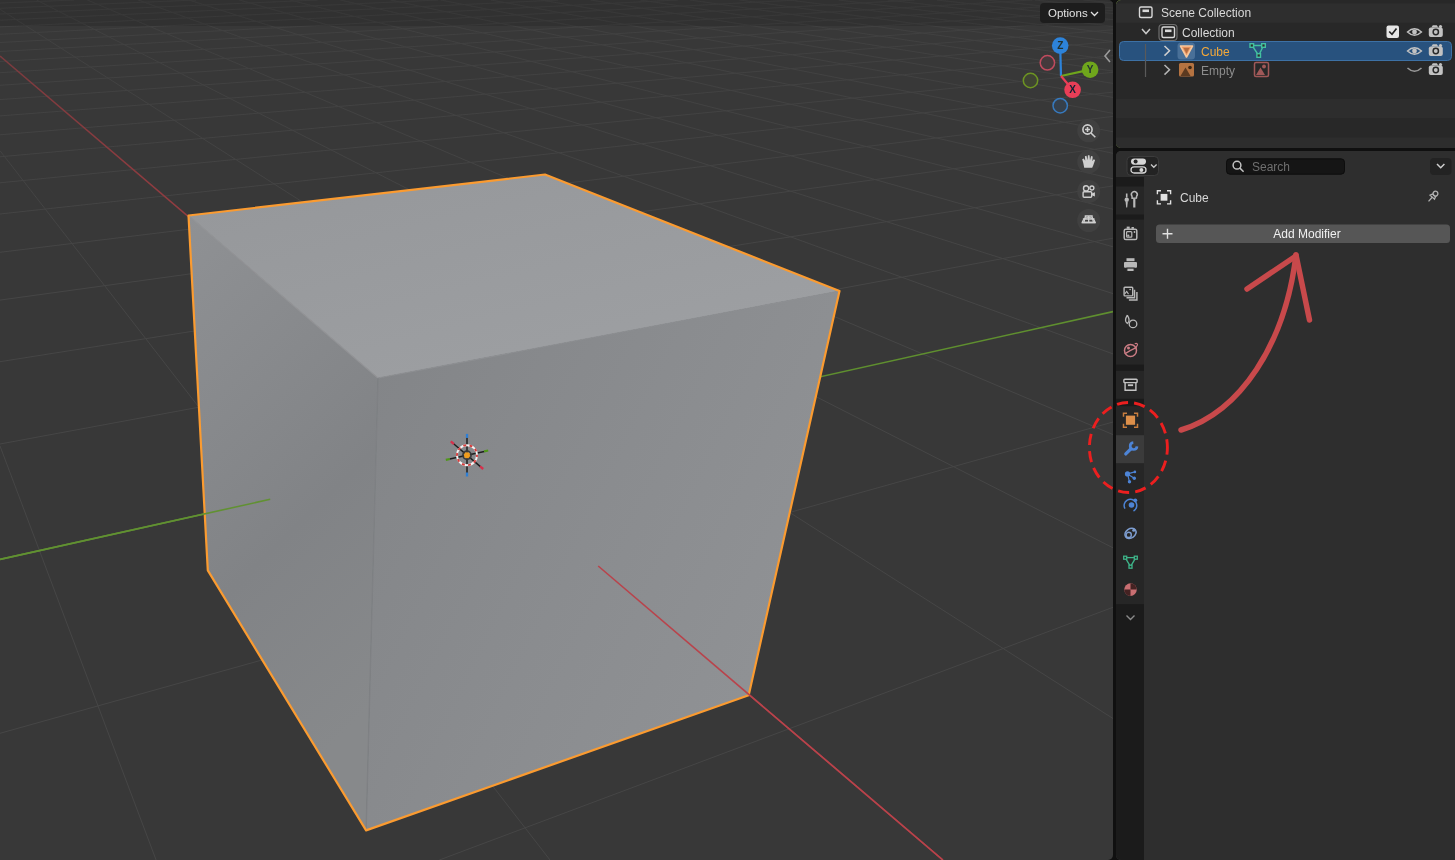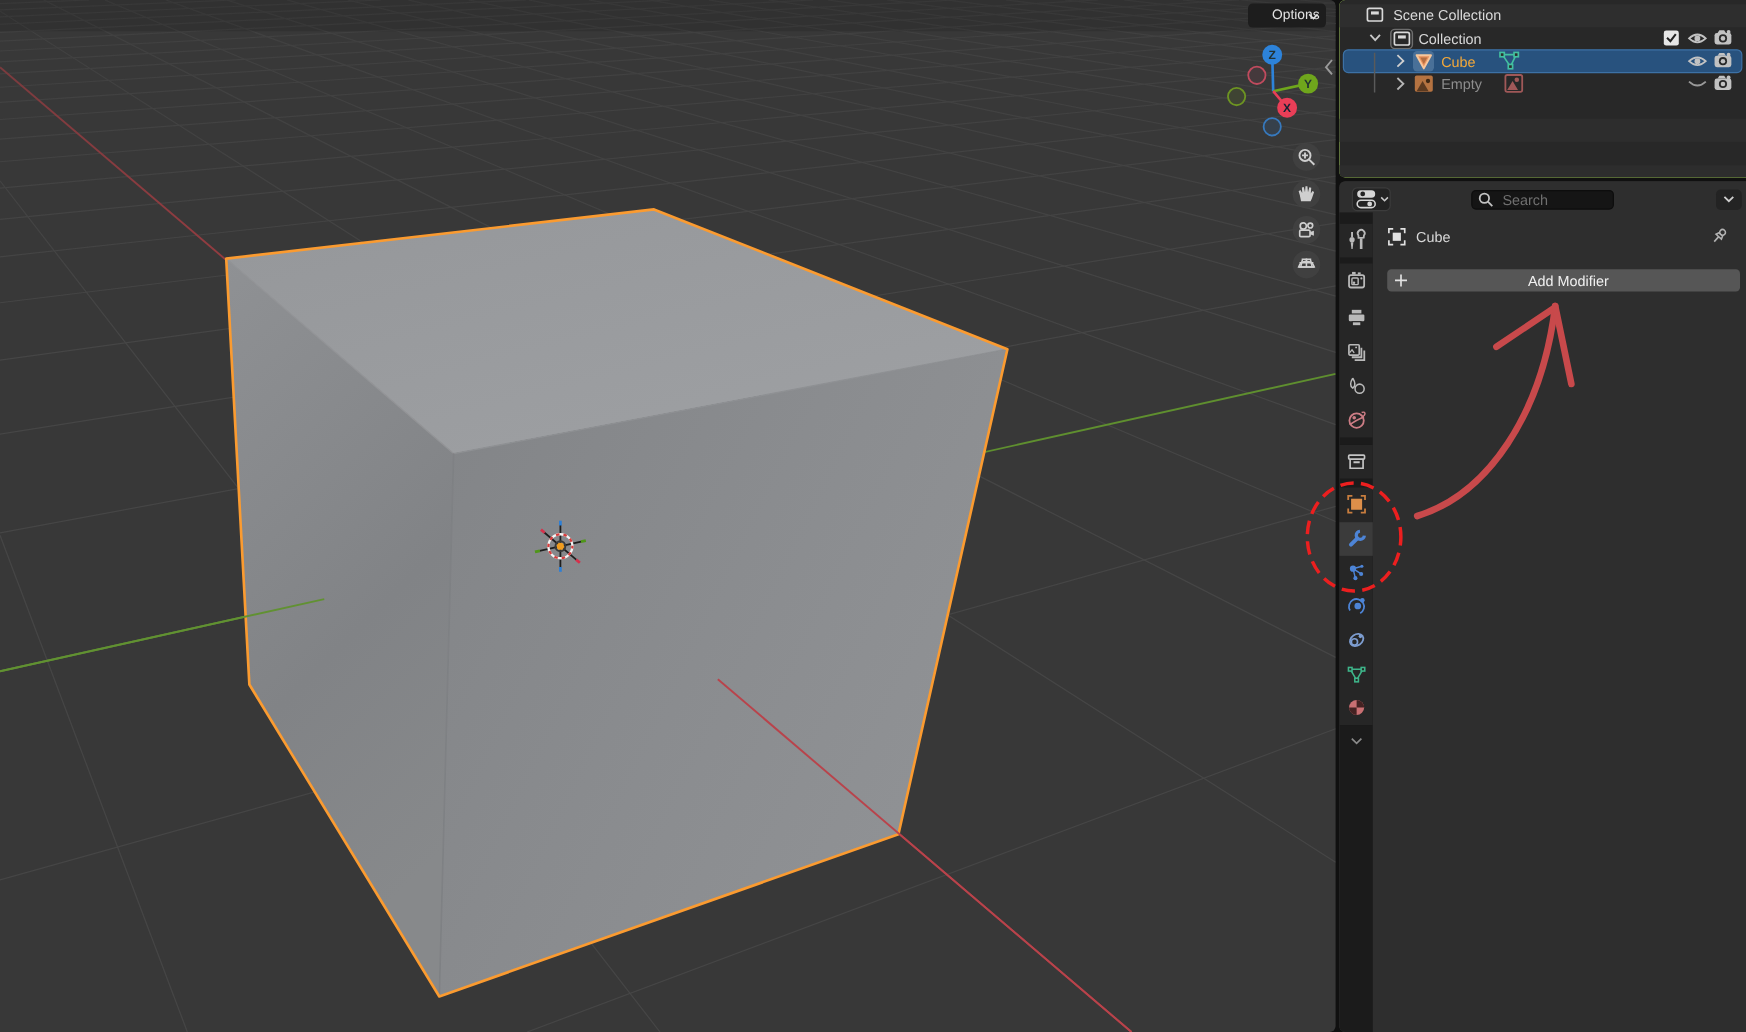--- a/index.html
+++ b/index.html
@@ -113,21 +113,21 @@
           <line x1="13.1" y1="11.2" x2="16.2" y2="13.8" stroke="#d6304b"></line>
       </g>
       <circle r="10" fill="none" stroke="#f5f5f5" stroke-width="1.9"></circle>
       <circle r="10" fill="none" stroke="#d63c3c" stroke-width="1.9" stroke-dasharray="2.9 3.4" stroke-dashoffset="1"></circle>
       <circle r="4.1" fill="none" stroke="#3a3a3a" stroke-width="1.6"></circle>
       <circle r="3" fill="#f09c1e"></circle>
     </g>
   </svg>
   <div class="abs" style="left:0;top:0;width:1113px;height:26px;background:rgba(20,20,20,0.18);"></div>
   <div class="abs" style="left:1040px;top:3px;width:65px;height:20px;background:#1d1d1d;border-radius:4px;
-       color:#e2e2e2;font-size:11.5px;line-height:20px;padding-left:20px;box-sizing:border-box;">Options
+       color:#e2e2e2;font-size:11.5px;line-height:20px;padding-left:8px;box-sizing:border-box;">Options
     <svg width="9" height="6" style="position:absolute;right:6px;top:8px">
         <path d="M1 1 L4.5 4.5 L8 1" stroke="#e2e2e2" stroke-width="1.3" fill="none"></path>
       </svg>
   </div>
   <svg class="abs" width="130" height="250" style="left:1000px;top:0">
 
     <g>
       <line x1="61" y1="76" x2="60.2" y2="45.6" stroke="#2d83da" stroke-width="2.2"></line>
       <line x1="61" y1="76" x2="90.1" y2="69.7" stroke="#6fa61c" stroke-width="2.2"></line>
       <line x1="61" y1="76" x2="72.6" y2="89.8" stroke="#e93e57" stroke-width="2.2"></line>

